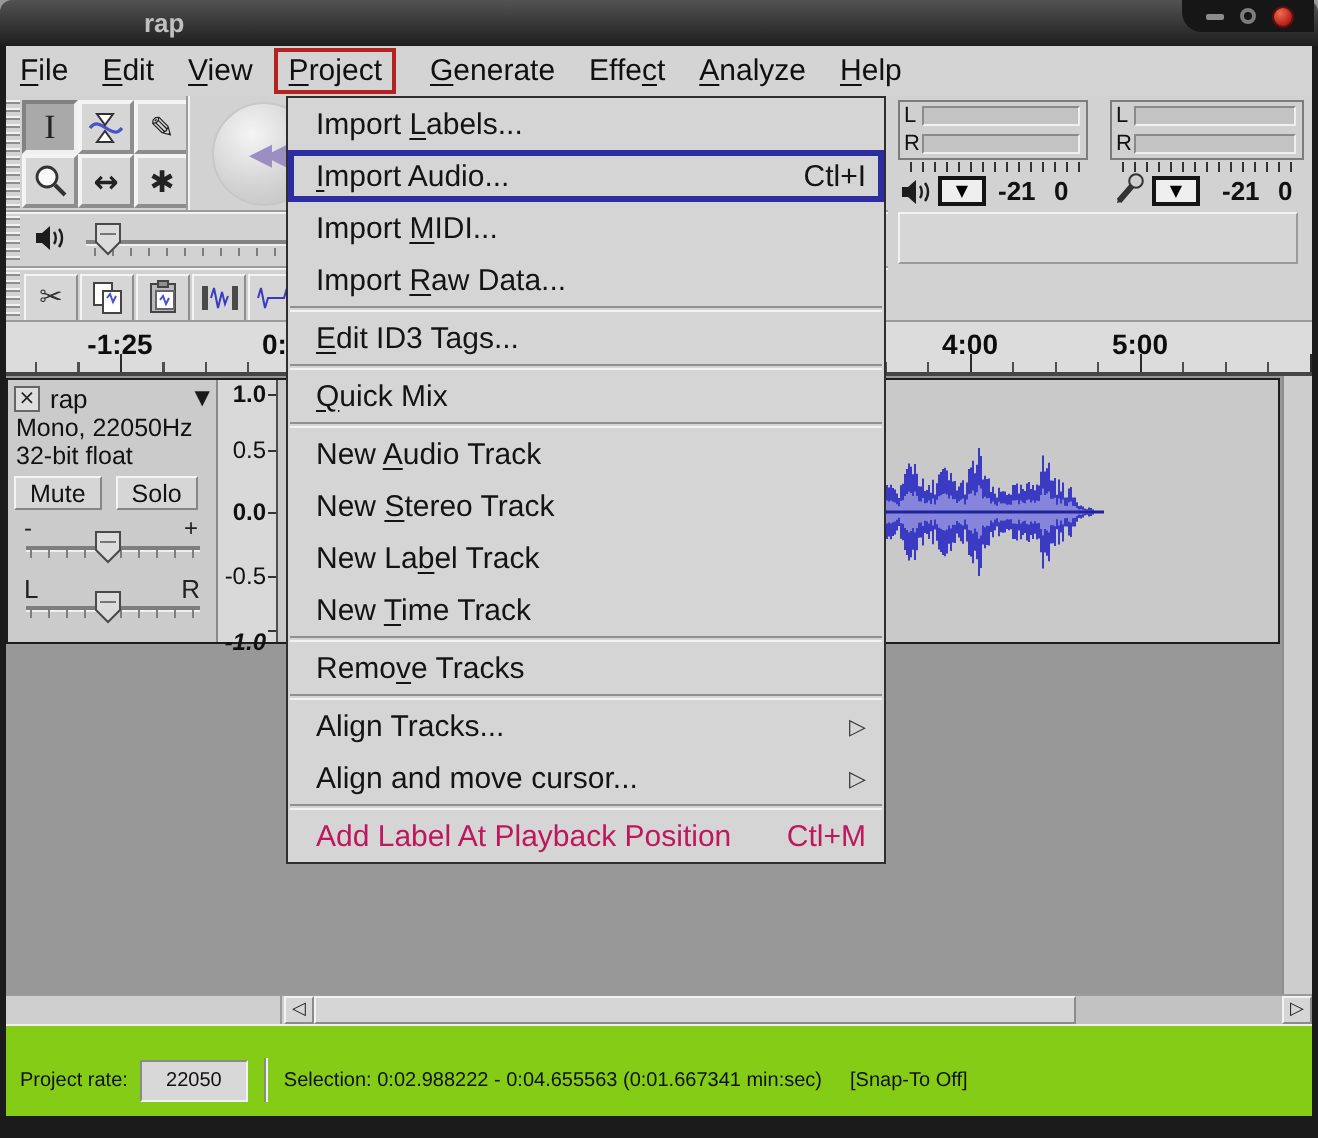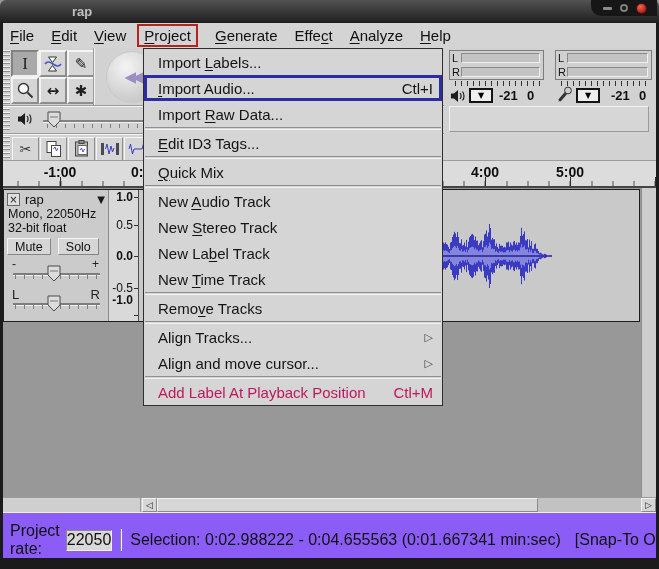--- a/index.html
+++ b/index.html
@@ -107,22 +107,22 @@
   .sbtn{position:absolute;top:0;width:15px;height:14px;background:#d6d6d6;
     border-top:1px solid #f2f2f2;border-left:1px solid #f2f2f2;
     border-bottom:1px solid #8a8a8a;border-right:1px solid #8a8a8a;
     display:flex;align-items:center;justify-content:center;font-size:9px;color:#222;}
   #hs-thumb{position:absolute;left:154px;top:0;width:381px;height:14px;background:#d6d6d6;
     border-top:1px solid #f2f2f2;border-left:1px solid #f2f2f2;
     border-bottom:1px solid #8a8a8a;border-right:1px solid #8a8a8a;}
   #hs-track-rest{position:absolute;left:535px;top:0;width:103px;height:14px;background:#c2c2c2;}
 
   
-  #statusbar{position:absolute;left:3px;top:512px;width:653px;height:46px;background:#8b5cf6;
-    border-top:1px solid #f0f0f0;font-size:16px;color:#101010;}
+  #statusbar{position:absolute;left:3px;top:512px;width:653px;height:46px;background:#84cc16;
+    border-top:1px solid #f0f0f0;font-size:10px;color:#101010;}
   #sb-row{position:absolute;left:0;top:14px;width:100%;height:26px;display:flex;align-items:center;}
   #rate-label{margin-left:7px;}
   #rate-box{margin-left:6px;width:54px;height:21px;background:#d8d8d8;
     border-top:1px solid #8a8a8a;border-left:1px solid #8a8a8a;
     border-bottom:1px solid #f2f2f2;border-right:1px solid #f2f2f2;
     display:flex;align-items:center;justify-content:center;}
   #sb-div{margin-left:8px;width:2px;height:22px;border-left:1px solid #8a8a8a;border-right:1px solid #f2f2f2;}
   #sb-selection{margin-left:8px;white-space:nowrap;}
   #sb-snap{margin-left:14px;white-space:nowrap;}
 
@@ -290,21 +290,21 @@
     <div class="dd glyph" style="left:573px;">
         <span>▼</span>
       </div>
     <span class="mnum" style="left:608px;">-21</span>
     <span class="mnum" style="left:636px;">0</span>
 
     <div id="meter-blankbar"></div>
   </div>
 
   <div id="ruler">
-      <span class="tl-label" style="left: 57px;">-1:00</span>
+      <span class="tl-label" style="left: 57px;">-1:25</span>
       <span class="tl-label" style="left: 142px;">0:00</span>
       <span class="tl-label" style="left: 482px;">4:00</span>
       <span class="tl-label" style="left: 567px;">5:00</span>
     </div>
 
   <div id="main">
     <div id="track">
       <div id="track-panel">
         <div id="track-header">
           <span id="track-close" class="glyph">×</span>
@@ -340,21 +340,21 @@
       </div>
       <div id="track-ruler">
           <span class="vr-label b" style="top: 1px;">1.0</span>
           <span class="vr-tick" style="top: 7px;"></span>
           <span class="vr-label" style="top: 29px;">0.5</span>
           <span class="vr-tick" style="top: 35px;"></span>
           <span class="vr-label b" style="top: 60px;">0.0</span>
           <span class="vr-tick" style="top: 66px;"></span>
           <span class="vr-label" style="top: 92px;">-0.5</span>
           <span class="vr-tick" style="top: 98px;"></span>
-          <span class="vr-label b" style="top: 104px;">-1.0</span>
+          <span class="vr-label b" style="top: 125px; font-style: italic;">-1.0</span>
           <span class="vr-tick" style="top: 125px;"></span>
         </div>
       <div id="track-wave"></div>
     </div>
   </div>
 
   <svg id="wave-svg" width="659" height="569" viewBox="0 0 659 569">
       <path d="M428.5 245.1V266.9M429.5 245.5V266.5M430.5 244.7V267.3M431.5 249.6V262.4M432.5 248.9V263.1M433.5 247.6V264.4M434.5 243.1V268.9M435.5 248.8V263.2M436.5 243.9V268.1M437.5 243.2V268.8M438.5 242.5V269.5M439.5 242.5V269.5M440.5 246.9V265.1M441.5 241.2V270.8M442.5 248.9V263.1M443.5 242.5V269.5M444.5 243.7V268.3M445.5 242.4V269.6M446.5 244.0V268.0M447.5 244.7V267.3M448.5 246.8V265.2M449.5 249.0V263.0M450.5 242.6V269.4M451.5 241.9V270.1M452.5 237.0V275.0M453.5 234.5V277.5M454.5 231.8V280.2M455.5 233.4V278.6M456.5 237.1V274.9M457.5 232.0V280.0M458.5 236.9V275.1M459.5 243.1V268.9M460.5 243.3V268.7M461.5 239.3V272.7M462.5 245.5V266.5M463.5 245.0V267.0M464.5 242.5V269.5M465.5 246.4V265.6M466.5 239.9V272.1M467.5 247.2V264.8M468.5 241.6V270.4M469.5 237.3V274.7M470.5 236.0V276.0M471.5 234.5V277.5M472.5 233.9V278.1M473.5 235.3V276.7M474.5 240.1V271.9M475.5 236.5V275.5M476.5 240.8V271.2M477.5 240.5V271.5M478.5 245.3V266.7M479.5 243.3V268.7M480.5 241.4V270.6M481.5 240.1V271.9M482.5 247.2V264.8M483.5 241.2V270.8M484.5 234.5V277.5M485.5 233.7V278.3M486.5 230.4V281.6M487.5 236.6V275.4M488.5 232.4V279.6M489.5 224.0V288.0M490.5 228.0V284.0M491.5 239.7V272.3M492.5 237.9V274.1M493.5 239.5V272.5M494.5 239.2V272.8M495.5 246.0V266.0M496.5 243.4V268.6M497.5 246.9V265.1M498.5 248.7V263.3M499.5 243.9V268.1M500.5 245.9V266.1M501.5 245.6V266.4M502.5 245.8V266.2M503.5 247.5V264.5M504.5 246.9V265.1M505.5 247.4V264.6M506.5 242.5V269.5M507.5 242.5V269.5M508.5 241.7V270.3M509.5 246.7V265.3M510.5 242.4V269.6M511.5 244.5V267.5M512.5 245.5V266.5M513.5 241.7V270.3M514.5 241.0V271.0M515.5 244.5V267.5M516.5 242.5V269.5M517.5 245.1V266.9M518.5 242.3V269.7M519.5 242.8V269.2M520.5 235.9V276.1M521.5 227.8V284.2M522.5 235.7V276.3M523.5 234.1V277.9M524.5 231.4V280.6M525.5 240.3V271.7M526.5 240.4V271.6M527.5 239.0V273.0M528.5 247.4V264.6M529.5 239.7V272.3M530.5 245.8V266.2M531.5 241.2V270.8M532.5 248.7V263.3M533.5 248.8V263.2M534.5 244.3V267.7M535.5 243.5V268.5M536.5 248.8V263.2M537.5 248.8V263.2M538.5 251.1V260.9M539.5 253.0V259.0M540.5 252.7V259.3M541.5 253.3V258.7M542.5 254.2V257.8M543.5 254.6V257.4M544.5 253.8V258.2M545.5 254.0V258.0M546.5 254.7V257.3" stroke="#3a3ac2" stroke-width="1" fill="none"></path>
       <path d="M428.5 251.4V260.6M429.5 251.6V260.4M430.5 251.3V260.7M431.5 253.3V258.7M432.5 253.0V259.0M433.5 252.5V259.5M434.5 250.6V261.4M435.5 253.0V259.0M436.5 250.9V261.1M437.5 250.6V261.4M438.5 250.3V261.7M439.5 250.3V261.7M440.5 252.2V259.8M441.5 249.8V262.2M442.5 253.0V259.0M443.5 250.3V261.7M444.5 250.8V261.2M445.5 250.3V261.7M446.5 250.9V261.1M447.5 251.2V260.8M448.5 252.1V259.9M449.5 253.1V258.9M450.5 250.4V261.6M451.5 250.1V261.9M452.5 248.0V264.0M453.5 247.0V265.0M454.5 245.8V266.2M455.5 246.5V265.5M456.5 248.0V264.0M457.5 245.9V266.1M458.5 248.0V264.0M459.5 250.6V261.4M460.5 250.7V261.3M461.5 249.0V263.0M462.5 251.6V260.4M463.5 251.4V260.6M464.5 250.3V261.7M465.5 252.0V260.0M466.5 249.3V262.7M467.5 252.3V259.7M468.5 249.9V262.1M469.5 248.1V263.9M470.5 247.6V264.4M471.5 247.0V265.0M472.5 246.7V265.3M473.5 247.3V264.7M474.5 249.3V262.7M475.5 247.8V264.2M476.5 249.6V262.4M477.5 249.5V262.5M478.5 251.5V260.5M479.5 250.6V261.4M480.5 249.9V262.1M481.5 249.3V262.7M482.5 252.3V259.7M483.5 249.8V262.2M484.5 247.0V265.0M485.5 246.7V265.3M486.5 245.2V266.8M487.5 247.8V264.2M488.5 246.1V265.9M489.5 242.6V269.4M490.5 244.2V267.8M491.5 249.2V262.8M492.5 248.4V263.6M493.5 249.1V262.9M494.5 249.0V263.0M495.5 251.8V260.2M496.5 250.7V261.3M497.5 252.2V259.8M498.5 252.9V259.1M499.5 250.9V261.1M500.5 251.7V260.3M501.5 251.6V260.4M502.5 251.7V260.3M503.5 252.4V259.6M504.5 252.2V259.8M505.5 252.4V259.6M506.5 250.3V261.7M507.5 250.3V261.7M508.5 250.0V262.0M509.5 252.1V259.9M510.5 250.3V261.7M511.5 251.2V260.8M512.5 251.6V260.4M513.5 250.0V262.0M514.5 249.7V262.3M515.5 251.2V260.8M516.5 250.3V261.7M517.5 251.4V260.6M518.5 250.2V261.8M519.5 250.5V261.5M520.5 247.5V264.5M521.5 244.2V267.8M522.5 247.5V264.5M523.5 246.8V265.2M524.5 245.7V266.3M525.5 249.4V262.6M526.5 249.4V262.6M527.5 248.9V263.1M528.5 252.4V259.6M529.5 249.2V262.8M530.5 251.7V260.3M531.5 249.8V262.2M532.5 252.9V259.1M533.5 253.0V259.0M534.5 251.1V260.9M535.5 250.8V261.2M536.5 253.0V259.0M537.5 253.0V259.0M538.5 254.0V258.0M539.5 254.7V257.3M540.5 254.6V257.4M541.5 254.9V257.1M542.5 255.3V256.7M543.5 255.4V256.6M544.5 255.1V256.9M545.5 255.2V256.8M546.5 255.5V256.5" stroke="#8585dc" stroke-width="1" fill="none"></path>
       <path d="M428 256H552" stroke="#22229b" stroke-width="1.4" fill="none"></path>
@@ -389,20 +389,23 @@
 
   <div id="project-menu">
       <div class="m-item">
         <span class="m-label">Import <u>L</u>abels...</span>
       </div>
       <div class="m-item m-sel">
         <span class="m-label"><u>I</u>mport Audio...</span>
         <span class="m-sc">Ctl+I</span>
       </div>
       <div class="m-item">
+        <span class="m-label">Import <u>M</u>IDI...</span>
+      </div>
+      <div class="m-item">
         <span class="m-label">Import <u>R</u>aw Data...</span>
       </div>
       <div class="m-sep"></div>
       <div class="m-item">
         <span class="m-label"><u>E</u>dit ID3 Tags...</span>
       </div>
       <div class="m-sep"></div>
       <div class="m-item">
         <span class="m-label"><u>Q</u>uick Mix</span>
       </div>

